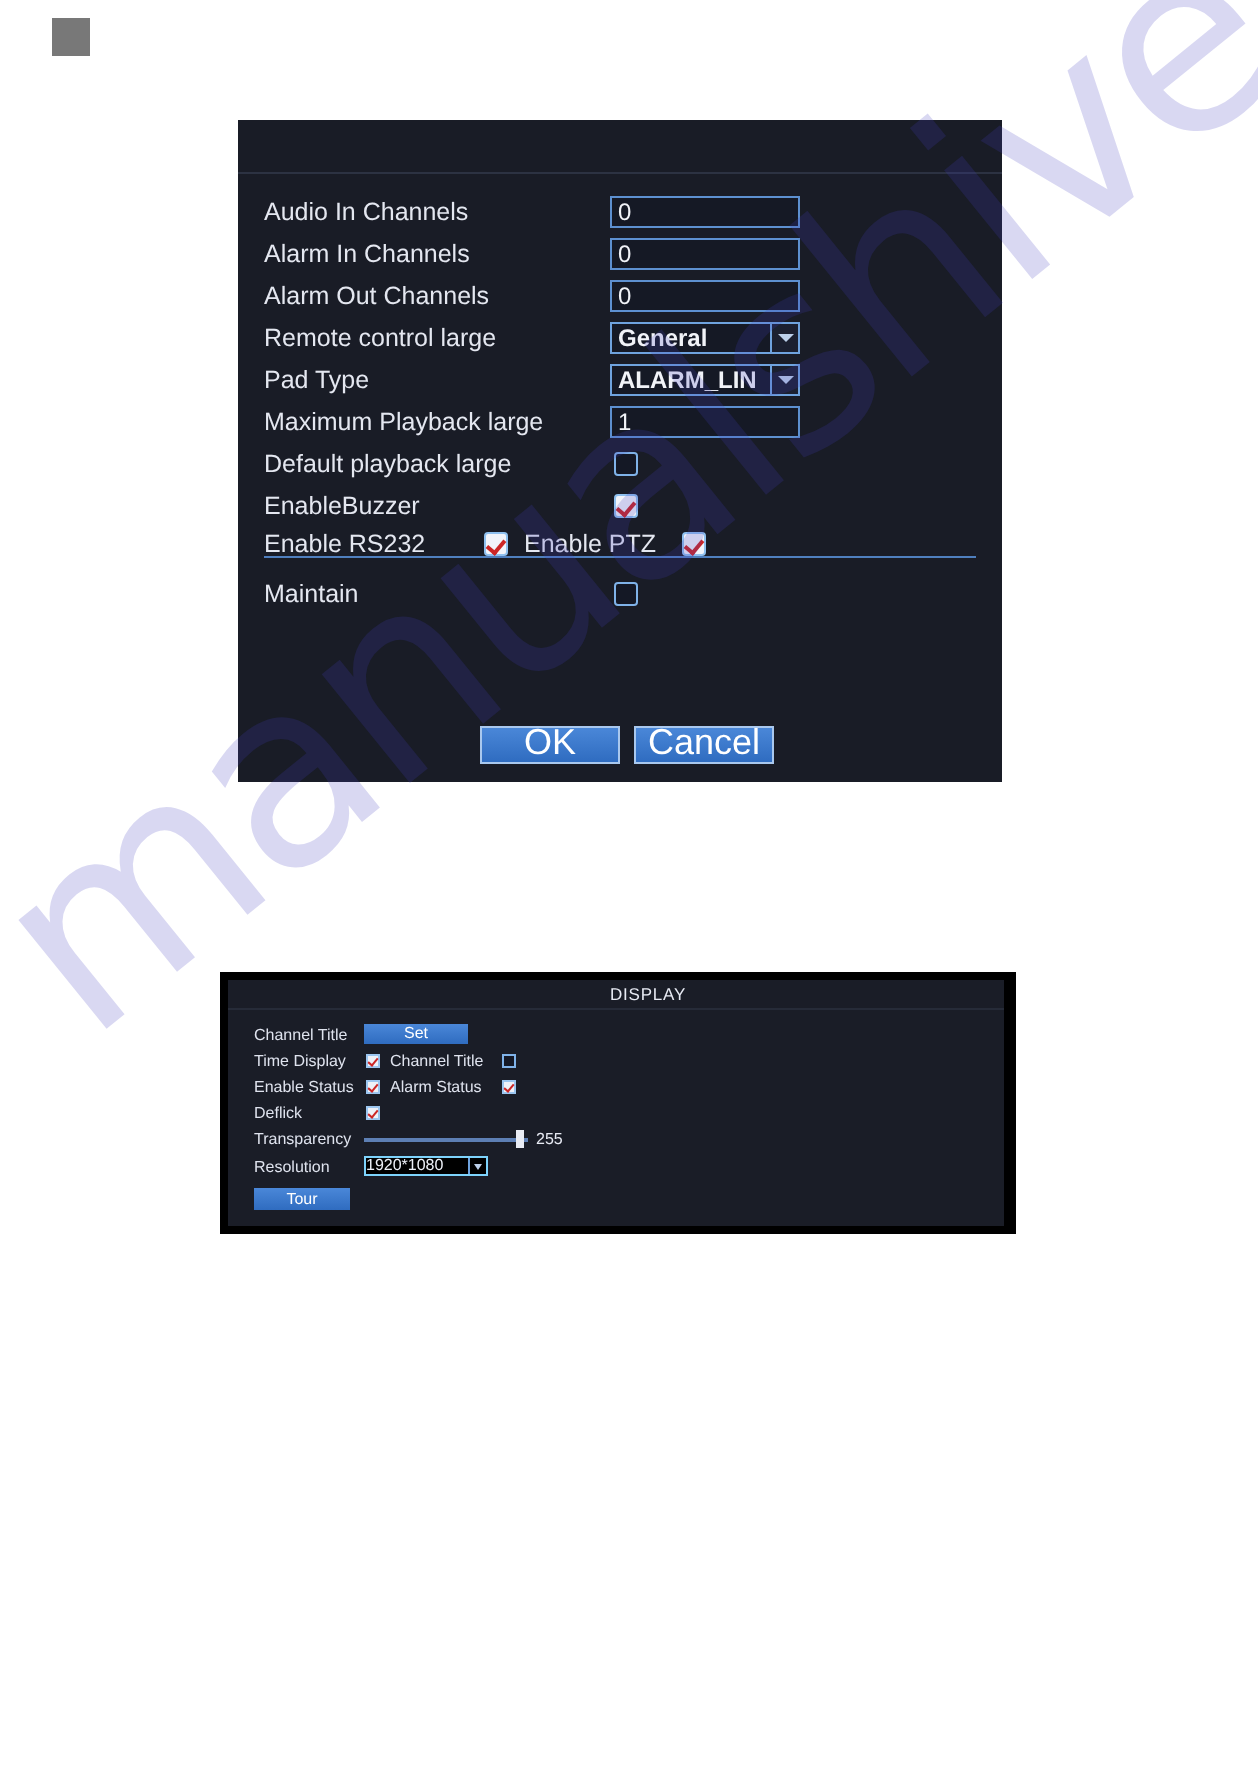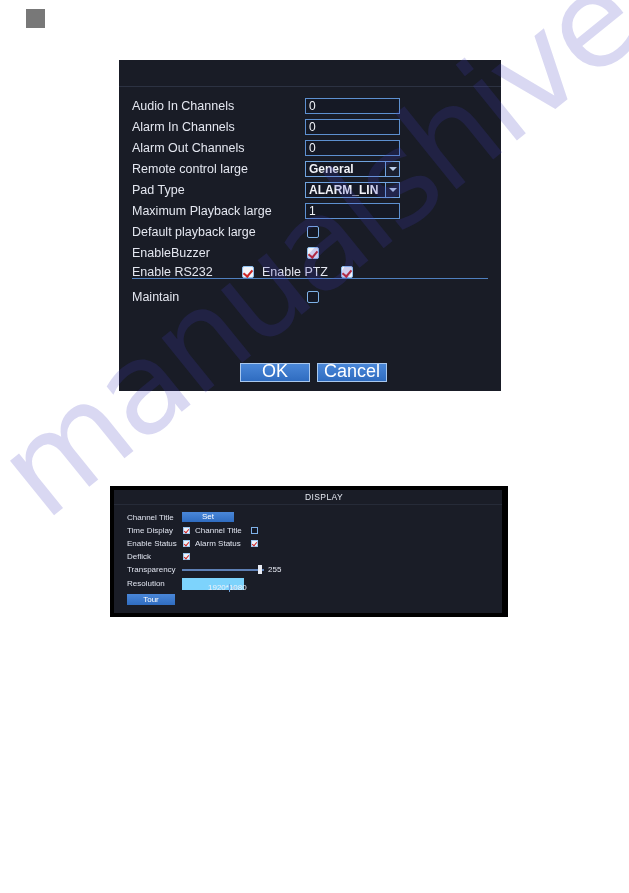--- a/index.html
+++ b/index.html
@@ -332,26 +332,26 @@
     font-size: 8px;
     color: #e7eaf3;
   }
   #resolution-select {
     position: absolute;
     left: 55px;
     top: 0px;
     width: 62px;
     height: 10px;
     background: #000000;
-    border: 6px solid #7dd3fc;
+    border: 1px solid #7dd3fc;
     box-sizing: border-box;
     color: #eef1f8;
     font-size: 8px;
     line-height: 8px;
-    padding-left: 20px;
+    padding-left: 0;
   }
   #resolution-select .arrow-box-sm {
     position: absolute;
     right: 0;
     top: 0;
     width: 9px;
     height: 8px;
     border-left: 1px solid #6fa3de;
     box-sizing: border-box;
   }

